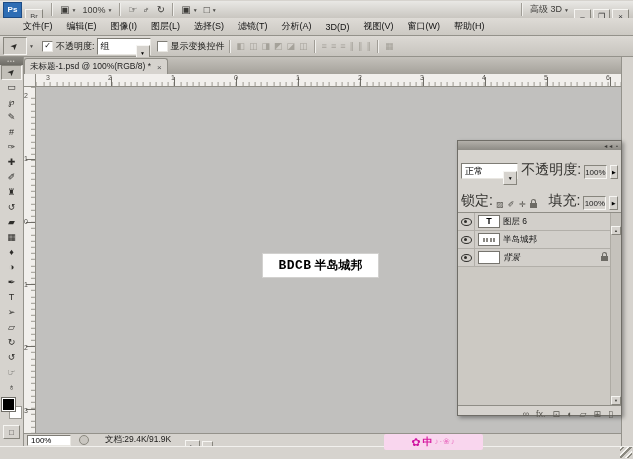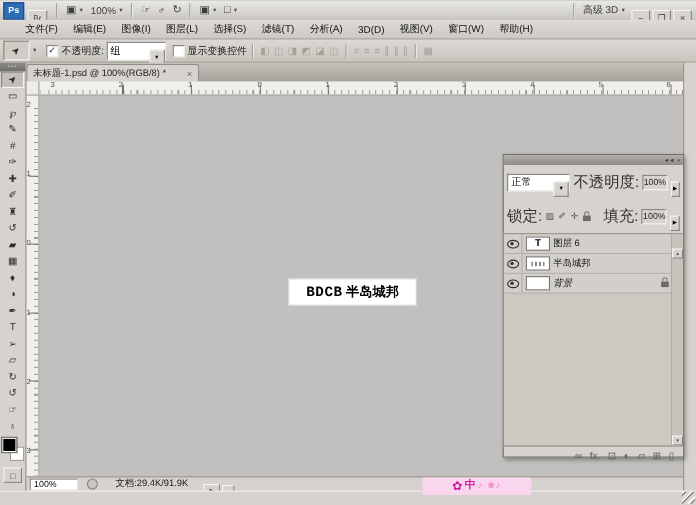--- a/index.html
+++ b/index.html
@@ -37,21 +37,21 @@
       display:inline-flex;align-items:center;justify-content:center;font-size:8px;line-height:1;color:#111;margin:0 3px 0 6px;}
   .opt-label{font-size:9px;color:#161613;}
   .opt-icon{font-size:9px;color:#a5a29a;margin:0 2px;}
   .selbox{width:52px;height:15px;display:flex;align-items:center;margin-left:2px;}
   .selbox .val{flex:1;padding-left:3px;font-size:9px;}
   .selbox .btn{width:12px;height:13px;background:#d6d3ce;display:flex;align-items:center;justify-content:center;font-size:5px;}
   
   #tabbar{left:0;top:57px;width:633px;height:17px;background:linear-gradient(#c4c1bb,#a5a29b);
           border-bottom:1px solid #8f8d86;}
   #doctab{position:absolute;left:24px;top:1px;height:16px;background:#d6d3ce;border:1px solid #8f8d86;border-bottom:none;
-          border-radius:3px 3px 0 0;display:flex;align-items:center;padding:0 5px;gap:19px;font-size:8.5px;color:#222;}
+          border-radius:3px 3px 0 0;display:flex;align-items:center;padding:0 5px;gap:6px;font-size:8.5px;color:#222;}
   #doctab .x{font-size:8px;color:#555;}
   
   #toolbox{left:0;top:57px;width:23px;height:389px;background:#d6d3ce;border-right:1px solid #94928b;z-index:5;}
   #tool-grip{height:8px;background:linear-gradient(#8d8b85,#6f6d67);display:flex;align-items:center;justify-content:center;
              color:#cfccc6;font-size:5px;letter-spacing:1px;}
   .tool{width:21px;height:15px;margin:0 auto;display:flex;align-items:center;justify-content:center;}
   .tool.selected{background:#c2bfb8;border:1px solid;border-color:#87857d #f6f5f2 #f6f5f2 #87857d;box-sizing:border-box;}
   .tool-glyph{font-size:9px;color:#2e2d2a;line-height:1;}
   .tool-glyph.rot{transform:rotate(-45deg);display:inline-block;}
   #swatches{position:relative;width:21px;height:24px;margin:2px auto 0;}
@@ -80,21 +80,21 @@
   
   #panel{left:457px;top:140px;width:165px;height:276px;background:#d6d3ce;border:1px solid #6f6d67;
          box-shadow:2px 2px 4px rgba(0,0,0,0.35);box-sizing:border-box;z-index:10;}
   #panel-header{height:9px;background:linear-gradient(#b3b0aa,#8d8b85);display:flex;align-items:center;
                 justify-content:flex-end;padding-right:3px;gap:3px;color:#3a3936;font-size:5px;}
   #panel-tabs{height:16px;background:#aeaba4;display:flex;align-items:flex-end;padding-left:2px;border-bottom:1px solid #8f8d86;}
   .ptab{height:14px;display:flex;align-items:center;padding:0 6px;font-size:9px;color:#3a3936;background:#b9b6af;
         border:1px solid #8f8d86;border-bottom:none;margin-right:1px;}
   .ptab.active{background:#d6d3ce;color:#000;height:15px;position:relative;top:1px;}
   #panel-menu-btn{margin-left:auto;margin-right:3px;font-size:6px;color:#33322f;}
-  .prow{display:flex;align-items:center;padding:2px 3px;gap:3px;}
+  .prow{display:flex;align-items:flex-end;padding:2px 3px;gap:3px;}
   .blend-select{width:78px;height:14px;display:flex;align-items:center;}
   .blend-select .val{flex:1;padding-left:3px;font-size:9px;}
   .blend-select .btn{width:12px;height:12px;background:#d6d3ce;display:flex;align-items:center;justify-content:center;font-size:5px;}
   .plabel{font-size:14px;color:#33322f;white-space:nowrap;}
   .pct{width:28px;height:12px;background:#d6d3ce;display:flex;align-items:center;justify-content:center;font-size:8px;color:#222;}
   .spin{width:9px;height:12px;background:#d6d3ce;display:flex;align-items:center;justify-content:center;font-size:5px;}
   .lockbtn{width:11px;height:12px;display:flex;align-items:center;justify-content:center;font-size:8px;color:#55534e;}
   .icon-lock{position:relative;width:7px;height:5px;background:#6d6b65;display:inline-block;margin-top:3px;}
   .icon-lock::before{content:"";position:absolute;left:1px;top:-4px;width:3px;height:4px;border:1px solid #6d6b65;
                      border-bottom:none;border-radius:3px 3px 0 0;}

